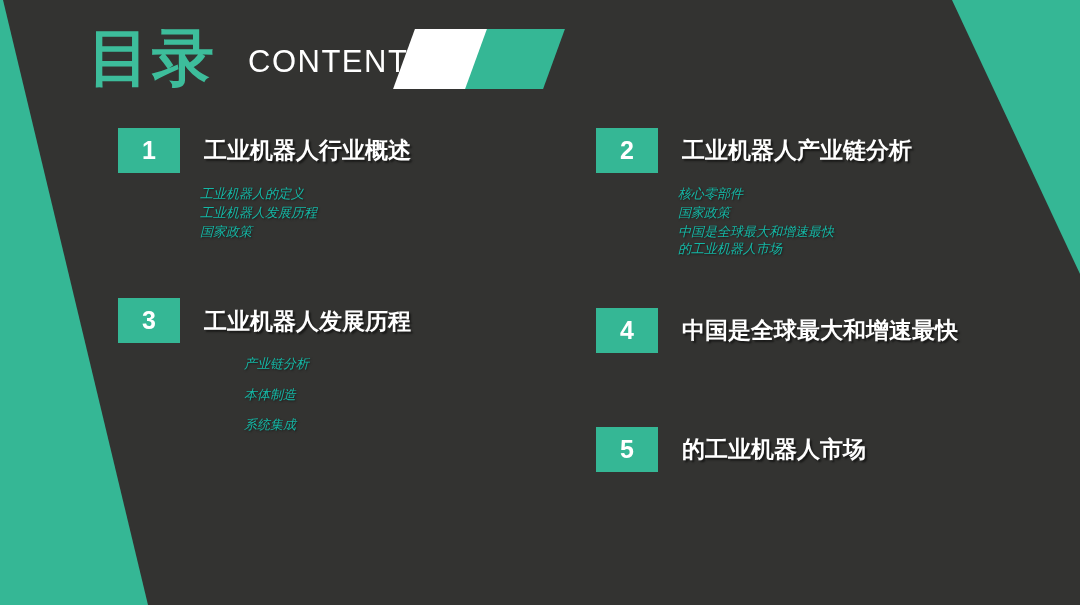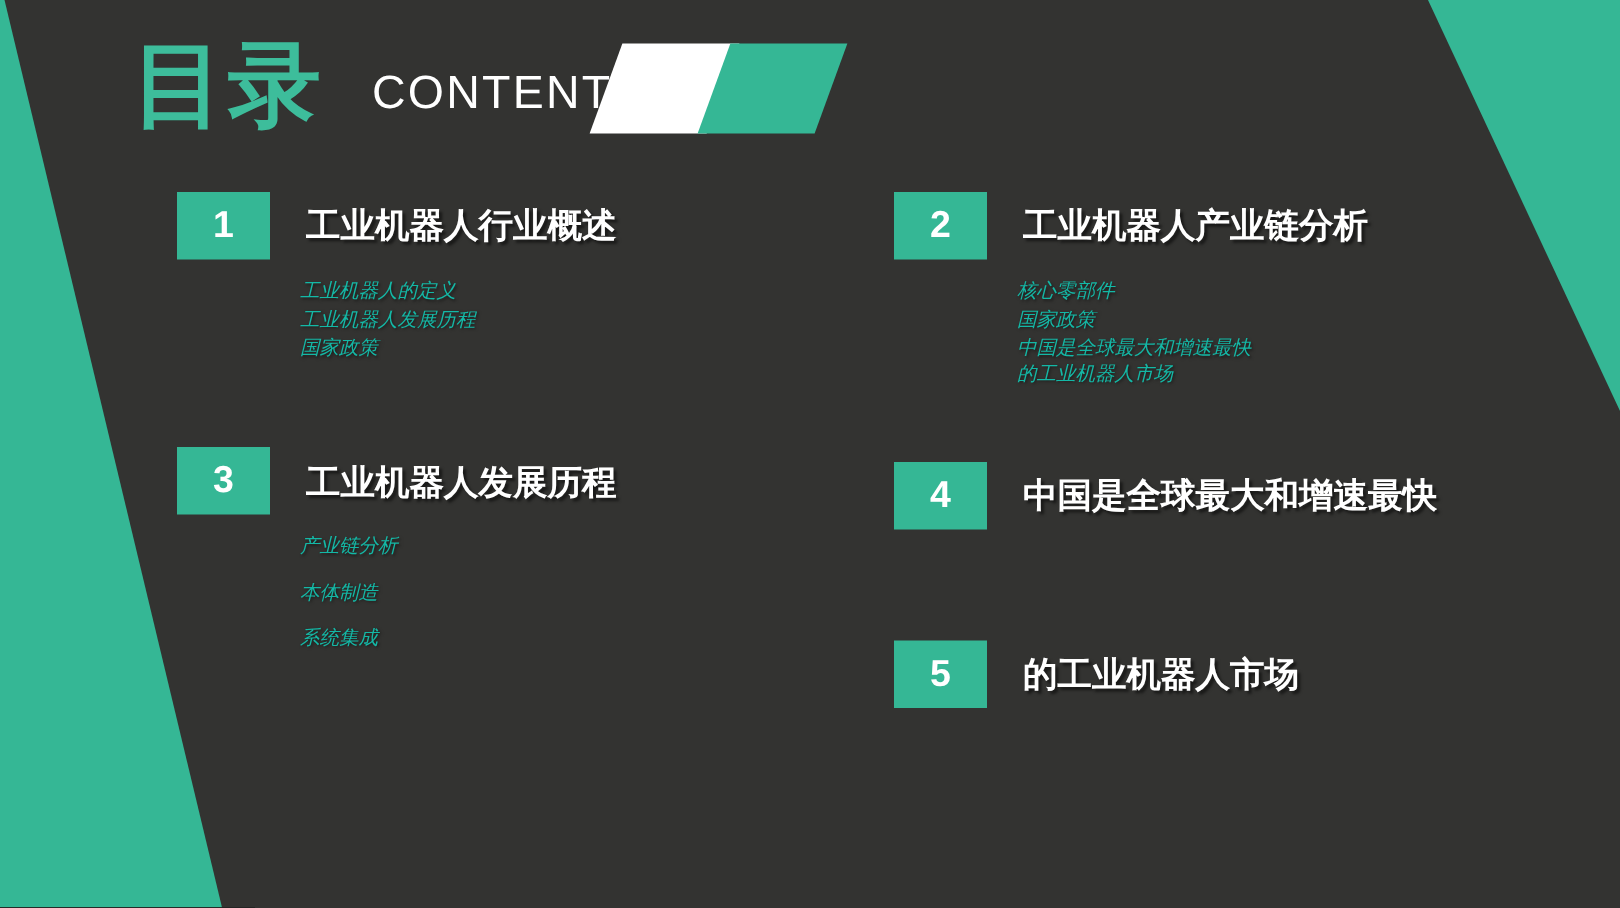--- a/index.html
+++ b/index.html
@@ -130,21 +130,21 @@
   }
   .sublist li {
     color: #14b8a6;
     font-size: 13px;
     line-height: 1.32;
     white-space: pre-line;
     text-shadow: 1px 1px 2px rgba(0,0,0,0.5);
     font-style: italic;
   }
   .sublist.tight li { margin-bottom: 2px; }
-  .sublist.loose li { margin-bottom: 13px; }
+  .sublist.loose li { margin-bottom: 13px; margin-left: 44px; }
 </style>
 </head>
 <body>
 
 <div class="slide">
 
   <div class="wedge wedge-left"></div>
   <div class="wedge wedge-right"></div>
 
   <div class="header">

